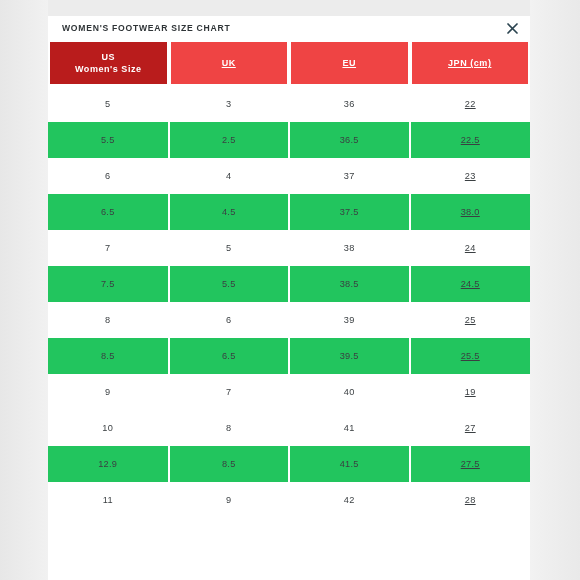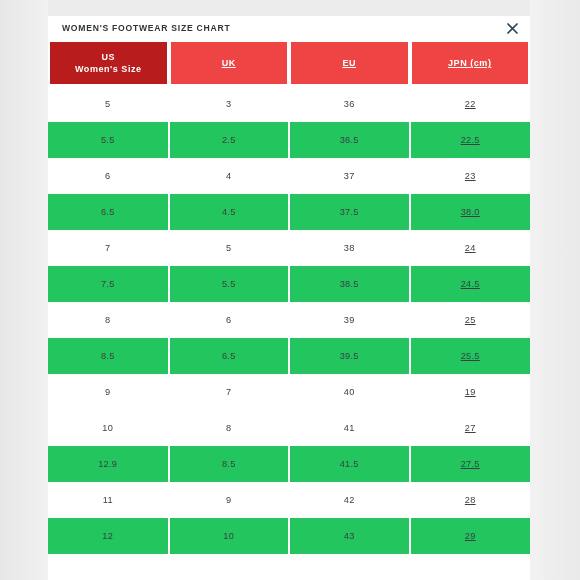--- a/index.html
+++ b/index.html
@@ -260,25 +260,19 @@
           <td>8.5</td>
           <td>41.5</td>
           <td>27.5</td>
         </tr>
         <tr class="row-odd">
           <td>11</td>
           <td>9</td>
           <td>42</td>
           <td>28</td>
         </tr>
-        <tr class="row-even">
-          <td>12</td>
-          <td>10</td>
-          <td>43</td>
-          <td>29</td>
-        </tr>
       </tbody>
     </table>
 
     <div class="bottom-glyph"></div>
 
   </div>
 </div>
 
 </body></html>

